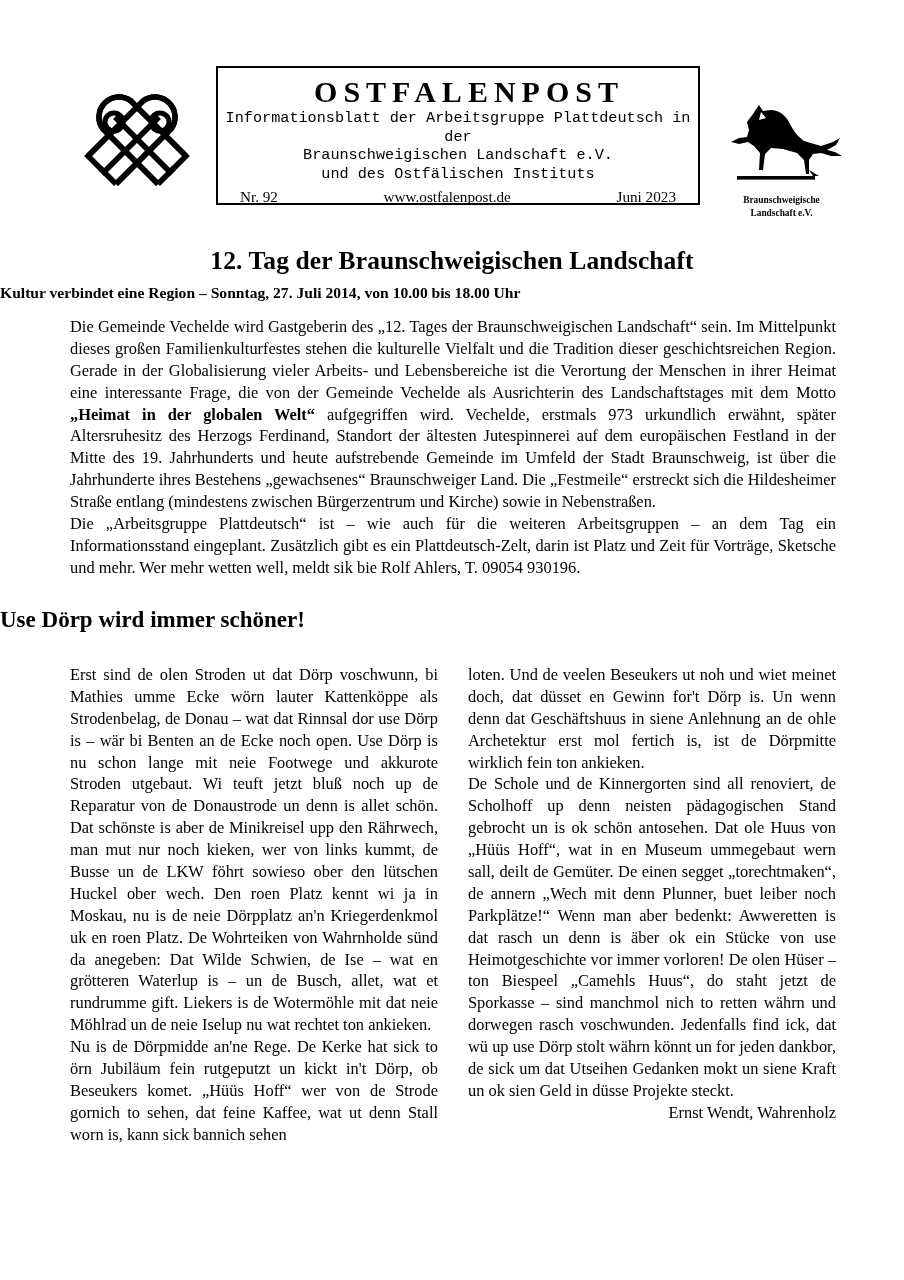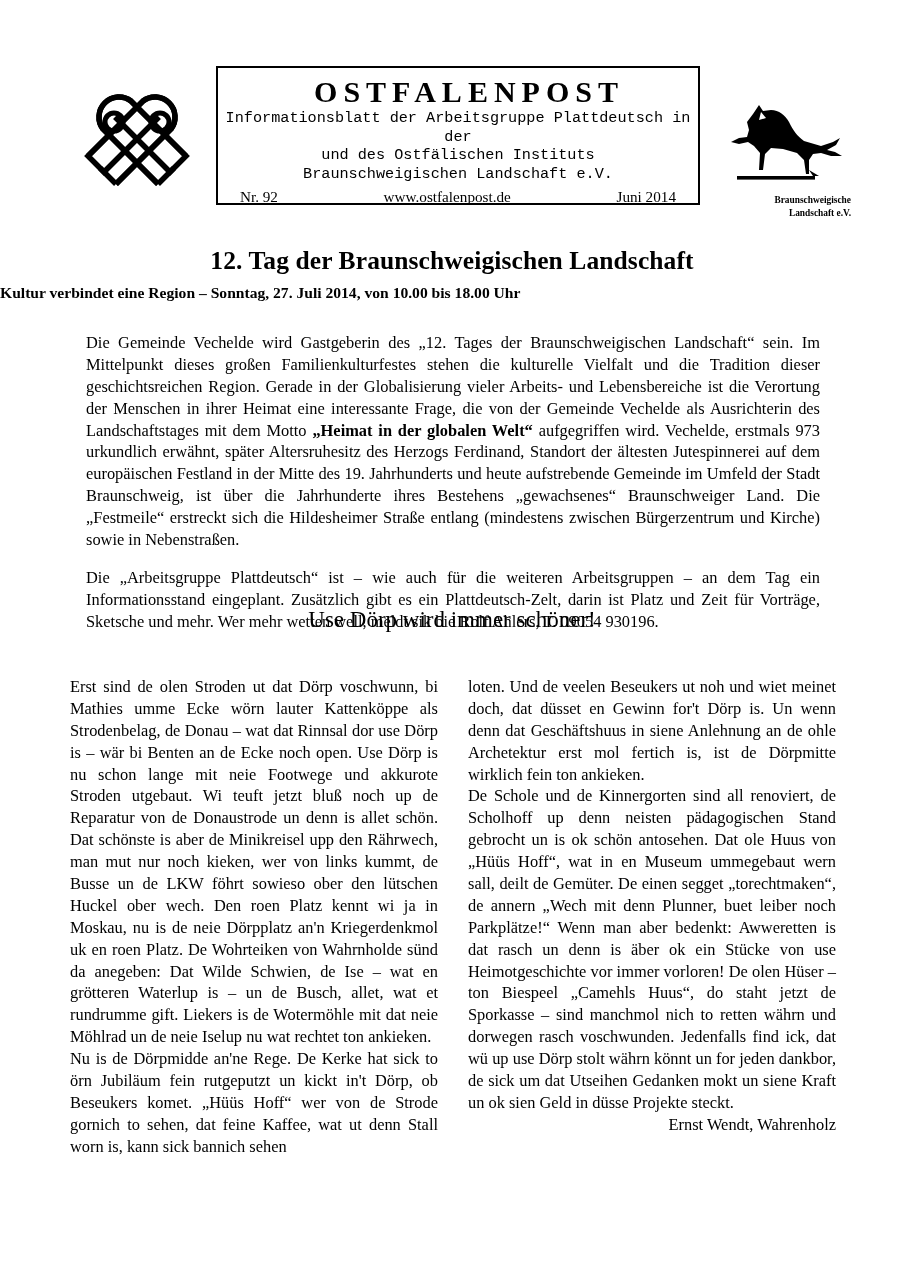--- a/index.html
+++ b/index.html
@@ -83,21 +83,21 @@
     left: 706px;
     top: 38px;
     width: 145px;
     height: 125px;
     text-align: center;
   }
   .logo-right .caption {
     font-size: 9.4px;
     font-weight: bold;
     line-height: 1.26;
-    text-align: right;
+    text-align: center;
     padding-left: 6px;
     margin-top: 1px;
     font-family: "Liberation Serif", "DejaVu Serif", serif;
   }
 
   
   .headline-main {
     position: absolute;
     left: 0;
     top: 246px;
@@ -121,42 +121,42 @@
   .lead {
     position: absolute;
     left: 70px;
     top: 316px;
     width: 766px;
     font-size: 16.4px;
     line-height: 1.335;
     text-align: justify;
     text-justify: inter-word;
   }
-  .lead p { margin: 16px; }
+  .lead p { margin: 0; }
   .lead .motto { font-weight: bold; }
 
   
   .headline-second {
     position: absolute;
     left: 0;
     top: 607px;
     width: 904px;
-    text-align: center;
+    text-align: left;
     font-size: 23px;
+    font-weight: bold;
   }
 
   
   .columns {
     position: absolute;
     left: 70px;
     top: 664px;
     width: 766px;
     display: flex;
     justify-content: space-between;
-    margin-top: 12px;
   }
   .col {
     width: 368px;
     font-size: 16.4px;
     line-height: 1.335;
     text-align: justify;
     text-justify: inter-word;
   }
   .col p { margin: 0; }
   .byline {
@@ -187,26 +187,26 @@
         <g fill="none" stroke="#000" stroke-width="5">
           <circle cx="52" cy="36" r="9"></circle>
           <circle cx="98" cy="36" r="9"></circle>
         </g>
       </svg>
     </div>
 
     <div class="masthead-box">
       <div class="paper-title">OSTFALENPOST</div>
       <div class="subtitle-line">Informationsblatt der Arbeitsgruppe Plattdeutsch in der</div>
+      <div class="subtitle-line">Braunschweigischen Landschaft e.V.</div>
       <div class="subtitle-line">und des Ostfälischen Instituts</div>
-      <div class="subtitle-line">Braunschweigischen Landschaft e.V.</div>
       <div class="masthead-meta">
         <div>Nr. 92</div>
         <div>www.ostfalenpost.de</div>
-        <div>Juni 2014</div>
+        <div>Juni 2023</div>
       </div>
     </div>
 
     <div class="logo-right">
       <svg viewBox="0 0 140 92" width="140" height="92" aria-hidden="true">
         <g fill="#000">
 
           <path d="M44 16 L50 7 L54 13 L62 12 C70 12 76 17 80 24
                    C84 32 88 38 95 43 L112 48 L124 44 L131 40
                    L127 47 L118 52 L126 54 L133 58 L122 58 L112 55

